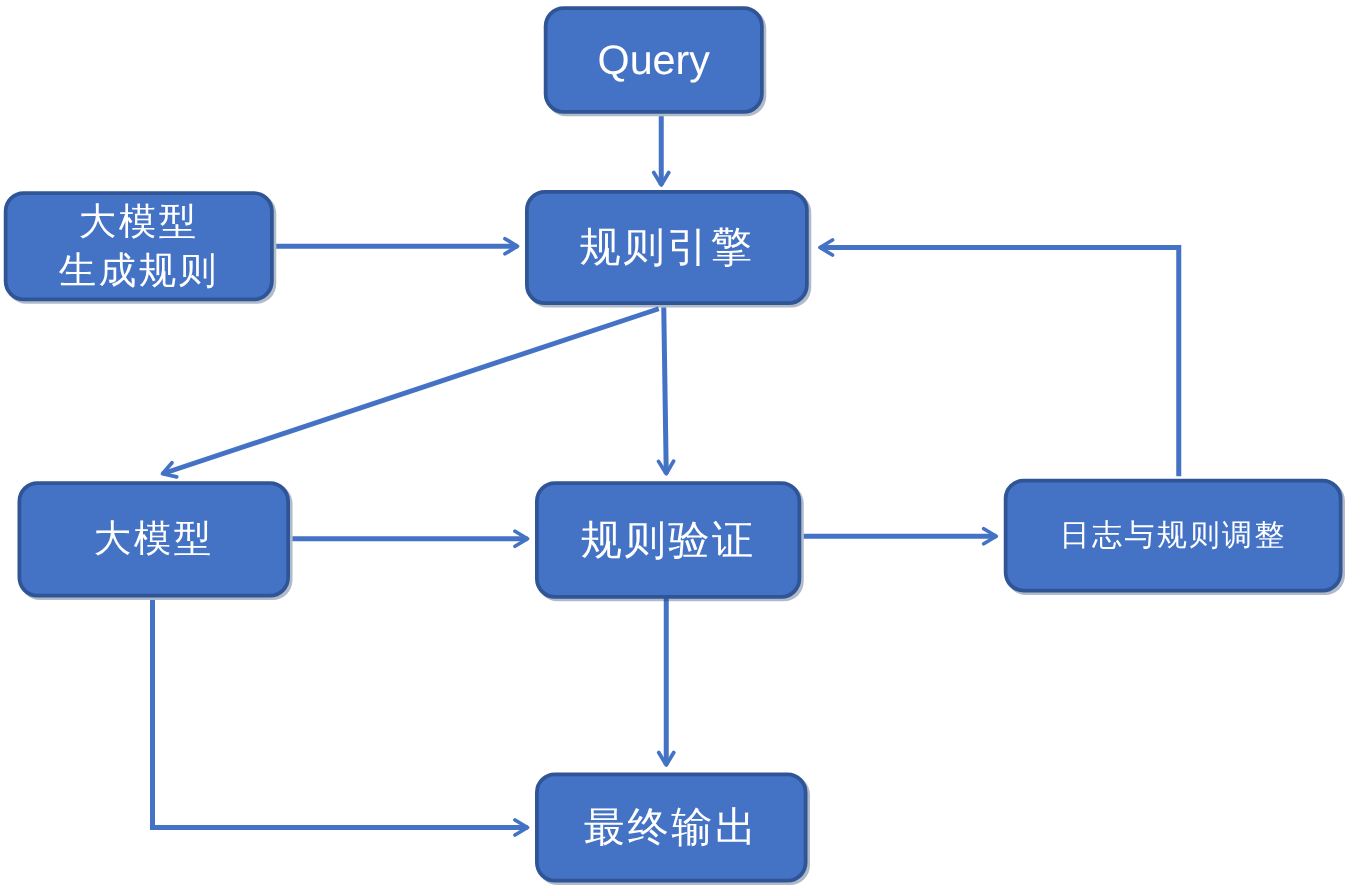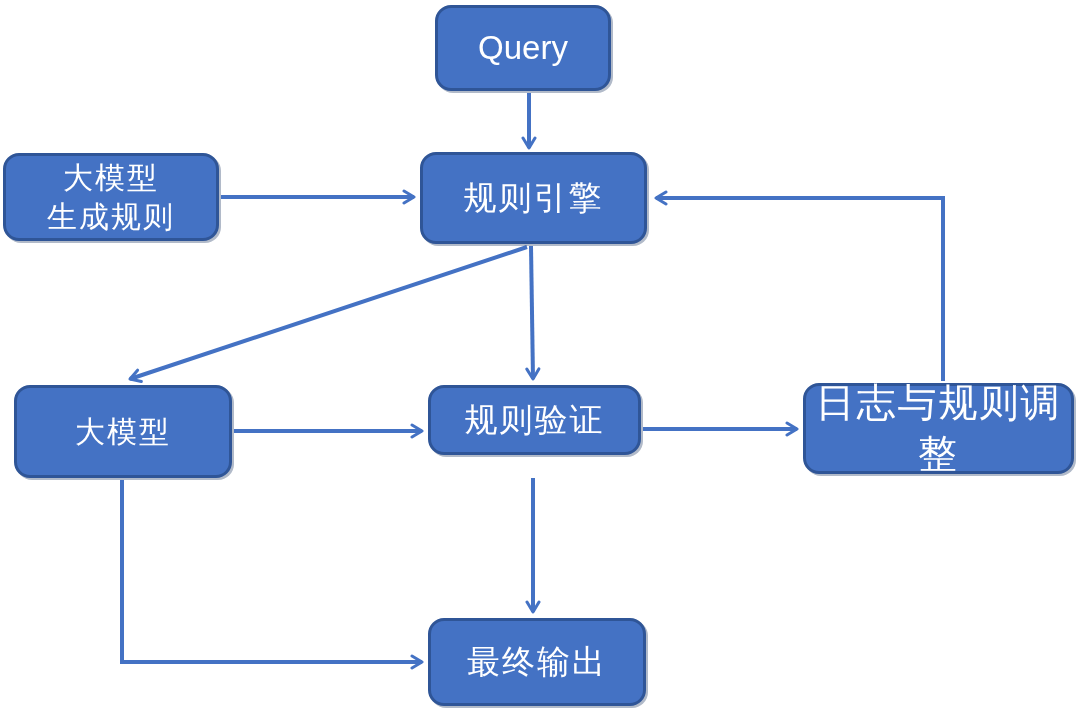--- a/index.html
+++ b/index.html
@@ -55,22 +55,22 @@
     justify-content: center;
     text-align: center;
     font-size: 33px;
     line-height: 1.3;
     letter-spacing: 2px;
   }
   .node--query    { left: 435px; top: 5px;   width: 176px; height: 86px; letter-spacing: 0; }
   .node--engine   { left: 420px; top: 152px; width: 227px; height: 92px; }
   .node--pregen   { left: 3px;   top: 153px; width: 216px; height: 88px; font-size: 30px; }
   .node--gen      { left: 14px;  top: 385px; width: 218px; height: 93px; font-size: 30px; }
-  .node--validate { left: 428px; top: 385px; width: 213px; height: 70px; }
-  .node--logs     { left: 803px; top: 383px; width: 271px; height: 91px; font-size: 39px; }
+  .node--validate { left: 428px; top: 385px; width: 213px; height: 94px; }
+  .node--logs     { left: 803px; top: 383px; width: 271px; height: 91px; font-size: 24px; }
   .node--output   { left: 428px; top: 618px; width: 218px; height: 88px; }
   .node-label { display: block; }
 </style>
 </head>
 <body>
 
 <div class="canvas">
 
   <svg class="edges" viewBox="0 0 1080 711" xmlns="http://www.w3.org/2000/svg">
     <defs>

